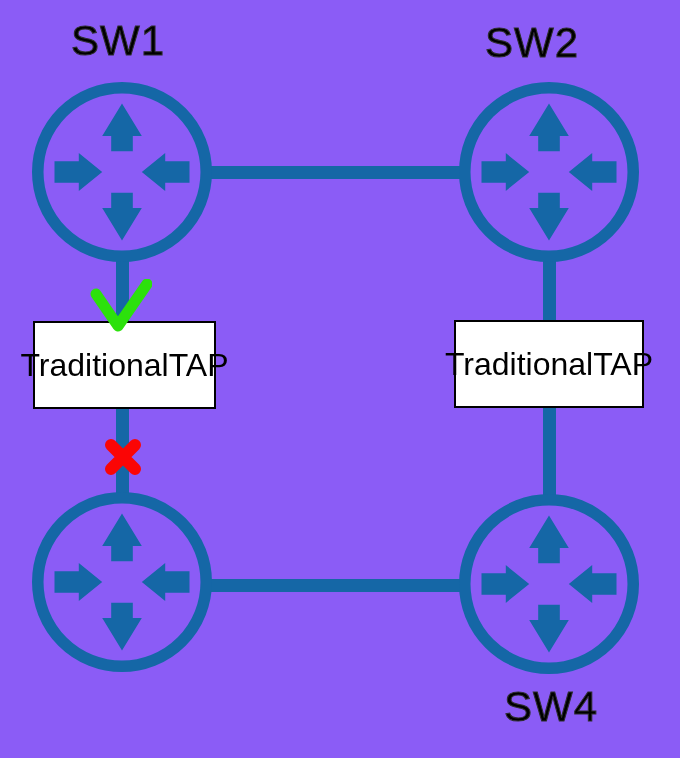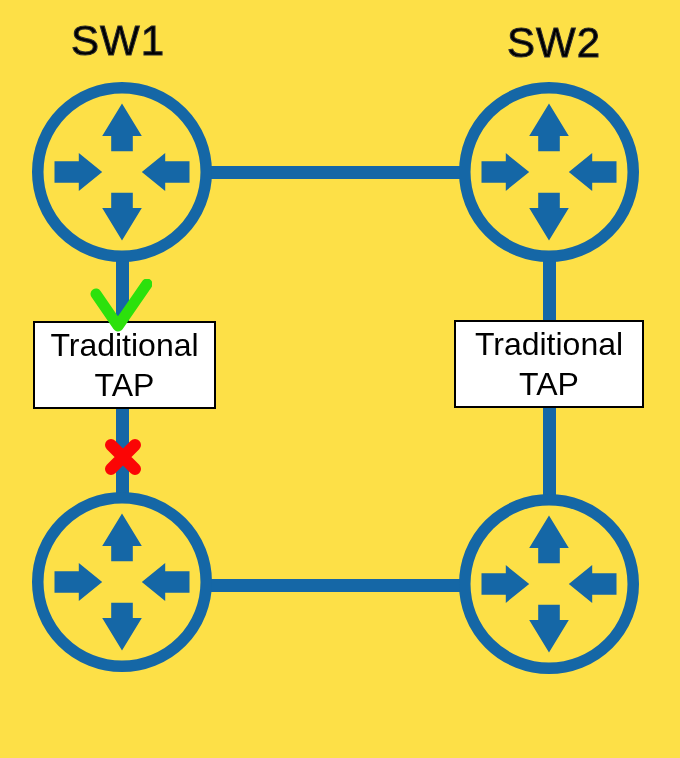--- a/index.html
+++ b/index.html
@@ -1,47 +1,47 @@
 <!DOCTYPE html>
 <html><head>
 <meta charset="utf-8">
 <style>
   html,body{margin:0;padding:0;background:#000;}
   .stage{
-    position:relative;width:680px;height:758px;background:#fde047;overflow:hidden;
+    position:relative;width:680px;height:758px;background:#8b5cf6;overflow:hidden;
     font-family:"Liberation Sans",sans-serif;
   }
   .router{position:absolute;width:180px;height:180px;}
   .router-tl{left:32px;top:82px;}
   .router-tr{left:459px;top:82px;}
   .router-bl{left:32px;top:492px;}
   .router-br{left:459px;top:494px;}
   .link{position:absolute;background:#1567a6;}
   .link-top{left:206px;top:166px;width:256px;height:13px;}
   .link-bottom{left:206px;top:579px;width:256px;height:13px;}
   .link-left-upper{left:116px;top:255px;width:13px;height:68px;}
   .link-left-lower{left:116px;top:407px;width:13px;height:89px;}
   .link-right-upper{left:543px;top:255px;width:13px;height:67px;}
   .link-right-lower{left:543px;top:407px;width:13px;height:93px;}
   .tap{
     position:absolute;background:#ffffff;border:2px solid #000;box-sizing:border-box;
-    display:flex;flex-direction:column;justify-content:center;align-items:center;
+    display:flex;flex-direction:row;justify-content:center;align-items:center;
     color:#000;font-size:32px;line-height:40px;text-align:center;
   }
   .tap-left{left:33px;top:321px;width:183px;height:88px;}
   .tap-right{left:454px;top:320px;width:190px;height:88px;}
   .marker{position:absolute;}
   .marker-check{left:90px;top:279px;width:62px;height:54px;}
   .marker-cross{left:102px;top:436px;width:42px;height:42px;}
   .swlabel{
     position:absolute;width:112px;text-align:center;font-size:42px;line-height:42px;
     color:#000;-webkit-text-stroke:1px #2e2e2e;letter-spacing:1px;
   }
   .sw1{left:62px;top:20px;}
-  .sw2{left:498px;top:22px;}
+  .sw2{left:476px;top:22px;}
   .sw3{left:62px;top:686px;}
   .sw4{left:495px;top:686px;}
 </style>
 </head>
 <body>
 
 <div class="stage">
 
   <svg width="0" height="0" style="position:absolute" aria-hidden="true">
     <defs>
@@ -74,20 +74,21 @@
     </svg>
   <svg class="router router-bl" viewBox="0 0 100 100">
       <use href="#router"></use>
     </svg>
   <svg class="router router-br" viewBox="0 0 100 100">
       <use href="#router"></use>
     </svg>
 
   <div class="swlabel sw1">SW1</div>
   <div class="swlabel sw2">SW2</div>
+  <div class="swlabel sw4">SW4</div>
 
   <div class="tap tap-left">
     <div>Traditional</div>
     <div>TAP</div>
   </div>
   <div class="tap tap-right">
     <div>Traditional</div>
     <div>TAP</div>
   </div>
 

